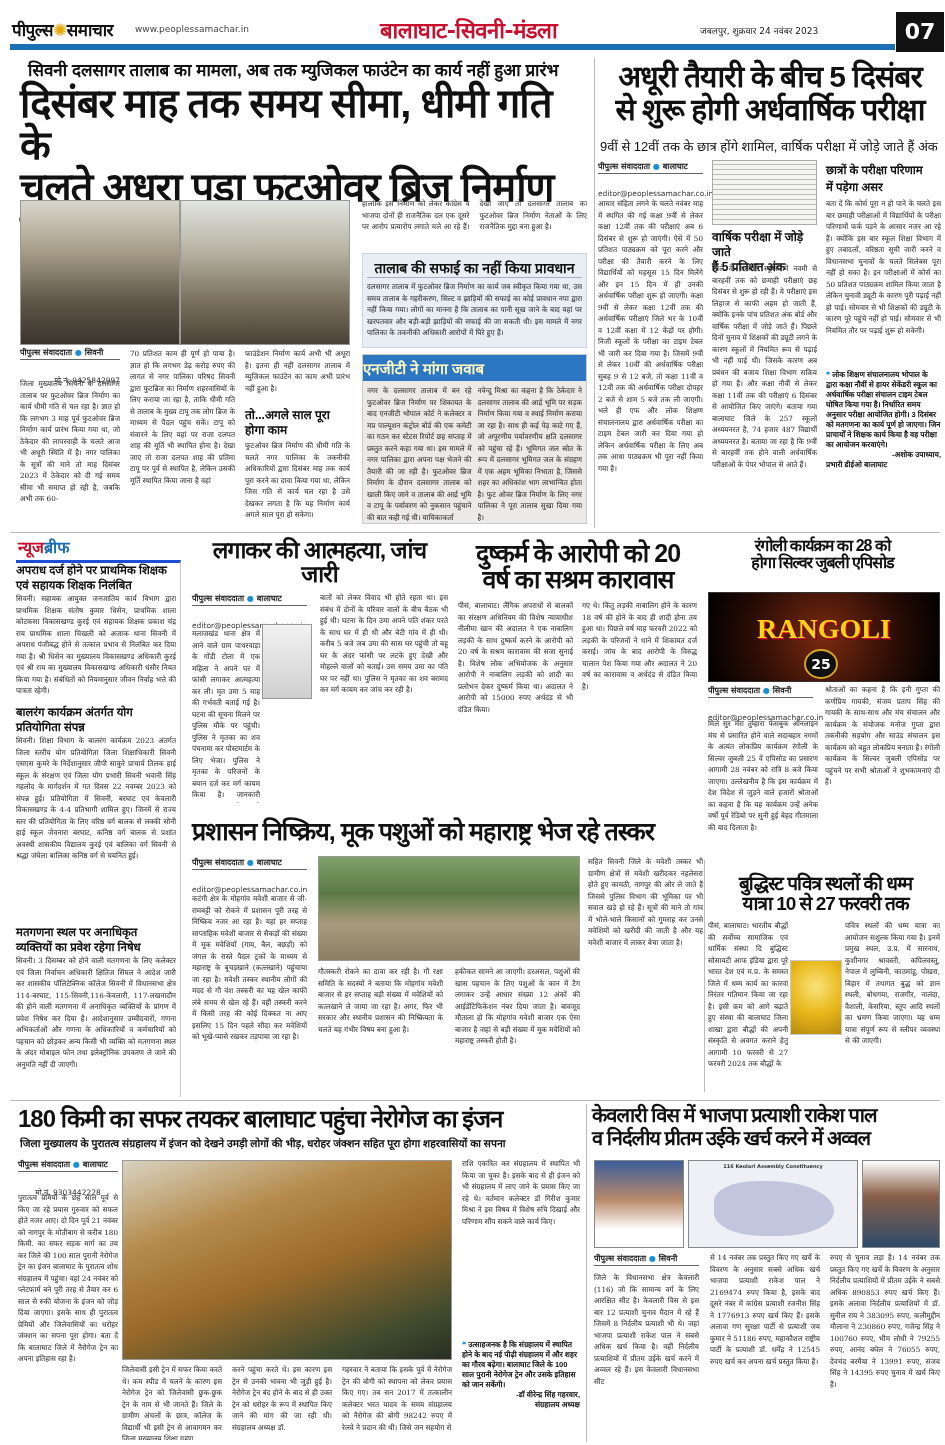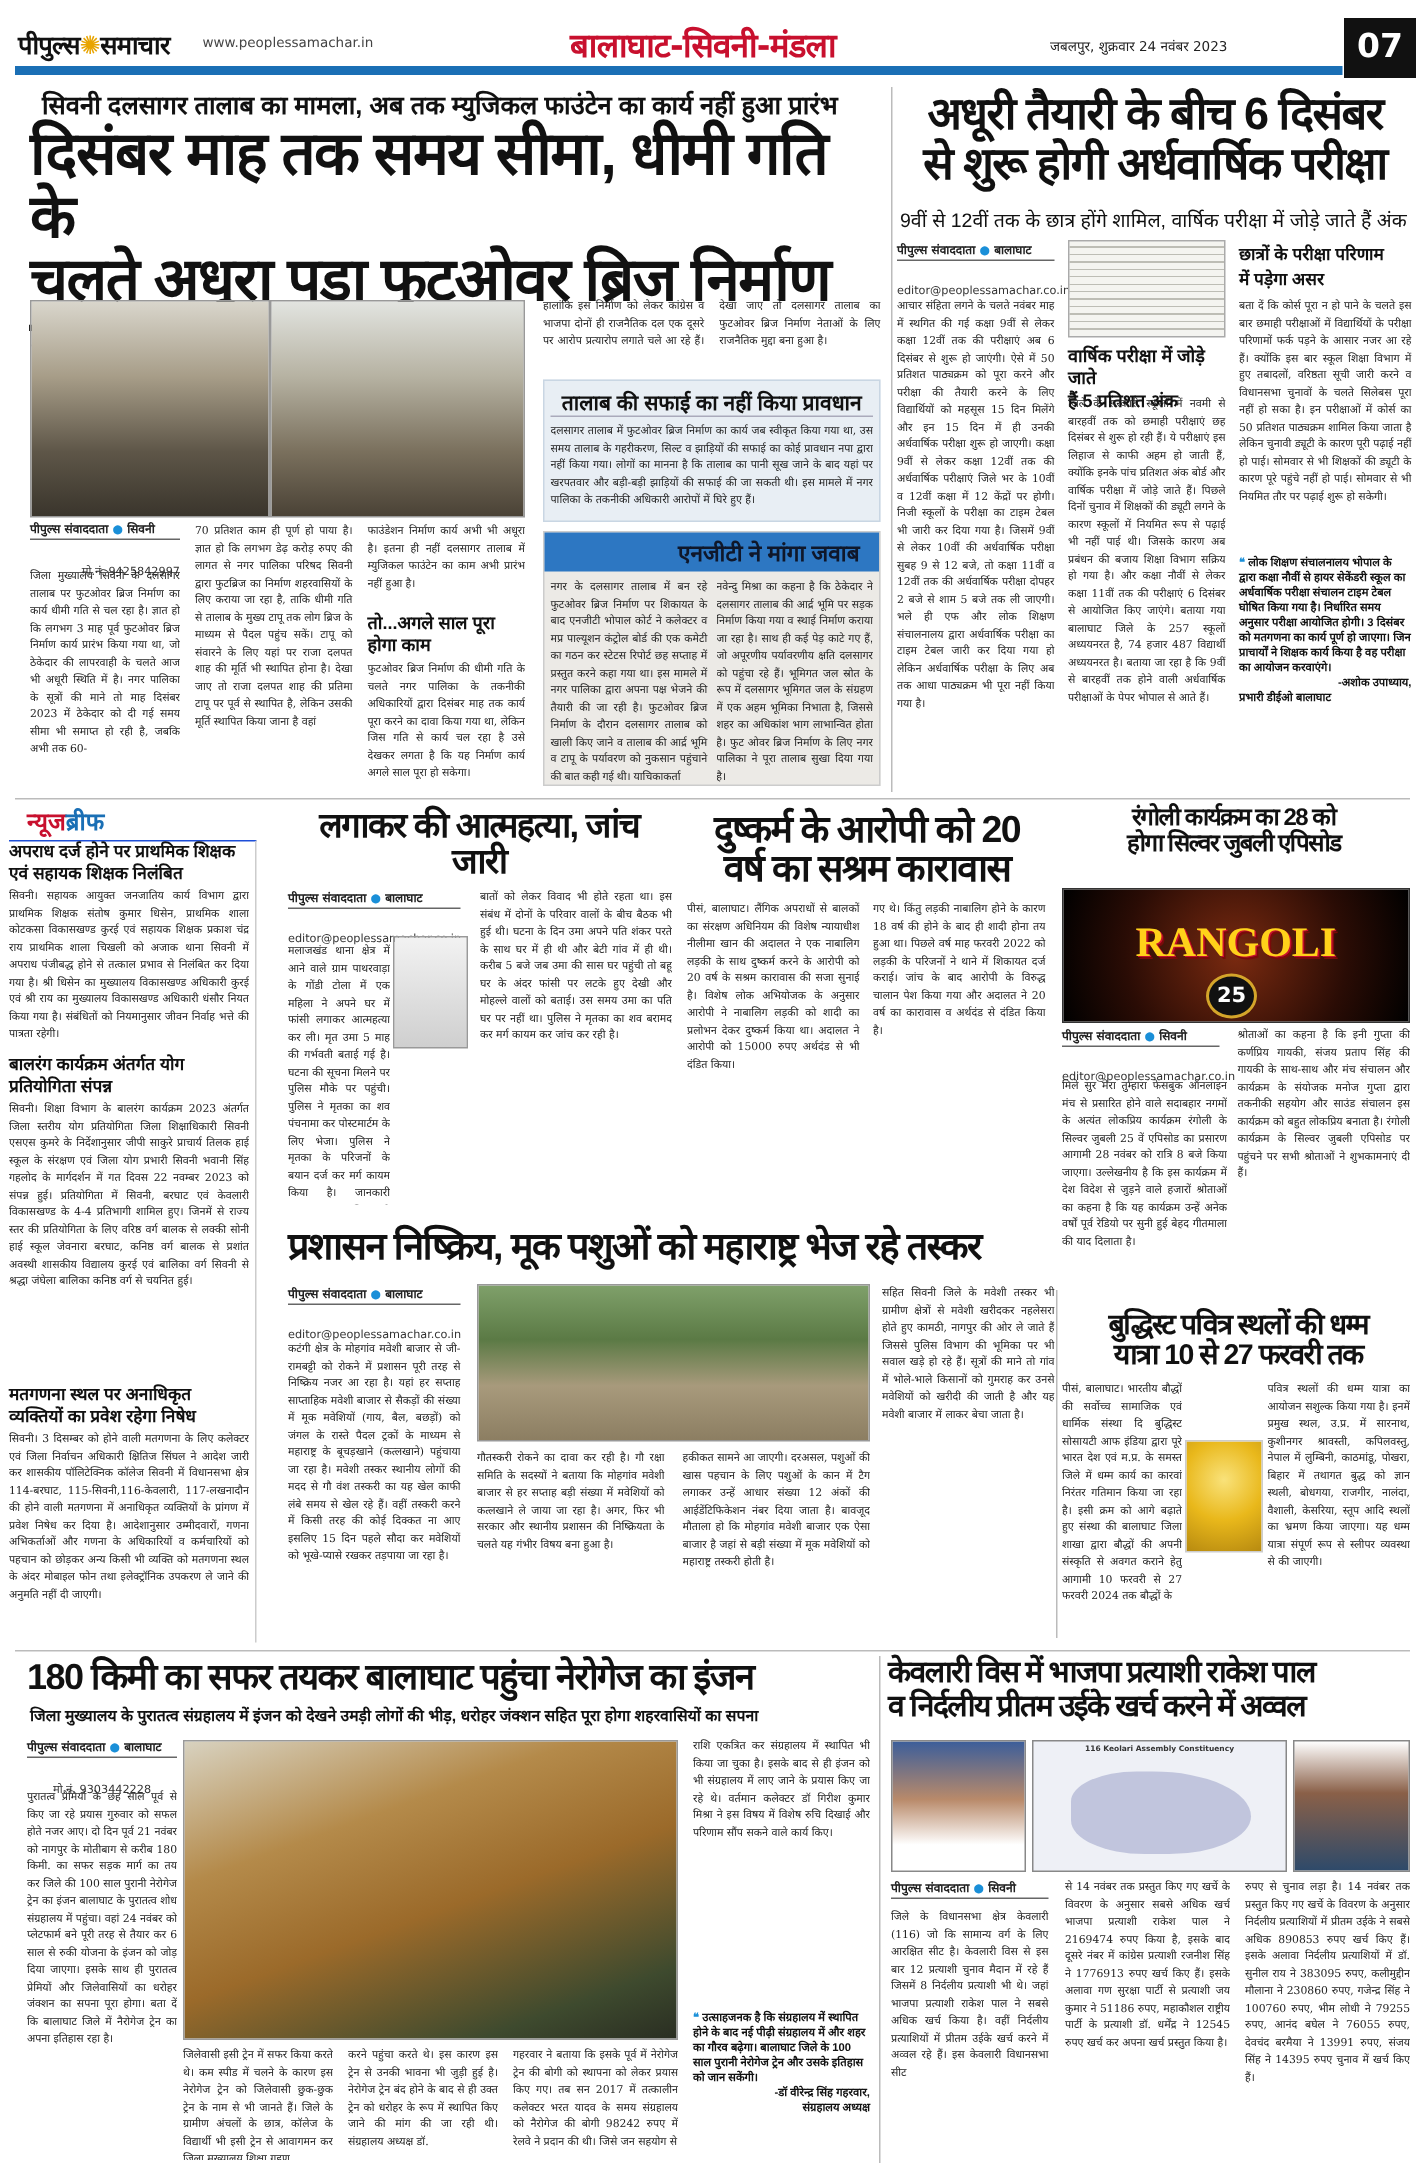--- a/index.html
+++ b/index.html
@@ -17,21 +17,21 @@
 .hl{font-family:"Liberation Sans",sans-serif;font-weight:bold;color:#111;line-height:1.05;letter-spacing:-1px}
 .txt{font-family:"DejaVu Serif",serif;font-size:7.2px;line-height:11.5px;color:#222;text-align:justify;overflow:hidden}
 .byline{font-size:8px;font-weight:bold;color:#222;border-bottom:1px solid #666;padding-bottom:2px}
 .byline .bul{color:#1a8fd8}
 .email{font-size:7.5px;color:#333;margin-top:15px}
 .photo{background:linear-gradient(160deg,#c9c3b4 0%,#8a8070 40%,#4e463a 80%,#2d2a24 100%);border:1px solid #999}
 .rule-v{background:#bbb;width:1px}
 .rule-h{background:#bbb;height:1px}
 .box{background:#e8eef4;border:1px solid #c9d6e3}
 .subh{font-family:"Liberation Sans",sans-serif;font-weight:bold;font-size:14px;color:#111}
-.bluehead{background:#2d77c2;color:#0f172a;font-family:"Liberation Sans",sans-serif;font-weight:bold;font-size:15px;text-align:right;padding:3px 13px}
+.bluehead{background:#2d77c2;color:#fef9c3;font-family:"Liberation Sans",sans-serif;font-weight:bold;font-size:15px;text-align:left;padding:3px 0}
 .graybox{background:#eceae6;border:1px solid #ccc}
 .nb-title{font-family:"Liberation Sans",sans-serif;font-weight:bold;font-size:16px}
 .nb-title .red{color:#c8102e}.nb-title .blu{color:#1a6fb5}
 .briefhead{font-family:"Liberation Sans",sans-serif;font-weight:bold;font-size:11.5px;line-height:15px;color:#111}
 .quote{font-size:7.5px;font-weight:bold;font-family:"Liberation Sans",sans-serif;line-height:10px}
 </style>
 </head>
 <body>
 
 <div class="abs mast">
@@ -70,21 +70,21 @@
   <div class="bluehead">एनजीटी ने मांगा जवाब</div>
   <div style="display:flex;gap:6px;padding:4px">
     <div class="txt" style="font-family:'Liberation Sans',sans-serif;width:105px;height:140px">नगर के दलसागर तालाब में बन रहे फुटओवर ब्रिज निर्माण पर शिकायत के बाद एनजीटी भोपाल कोर्ट ने कलेक्टर व मप्र पाल्यूशन कंट्रोल बोर्ड की एक कमेटी का गठन कर स्टेटस रिपोर्ट छह सप्ताह में प्रस्तुत करने कहा गया था। इस मामले में नगर पालिका द्वारा अपना पक्ष भेजने की तैयारी की जा रही है। फुटओवर ब्रिज निर्माण के दौरान दलसागर तालाब को खाली किए जाने व तालाब की आर्द्र भूमि व टापू के पर्यावरण को नुकसान पहुंचाने की बात कही गई थी। याचिकाकर्ता</div>
     <div class="txt" style="font-family:'Liberation Sans',sans-serif;width:105px;height:140px">नवेन्दु मिश्रा का कहना है कि ठेकेदार ने दलसागर तालाब की आर्द्र भूमि पर सड़क निर्माण किया गया व स्थाई निर्माण कराया जा रहा है। साथ ही कई पेड़ काटे गए हैं, जो अपूरणीय पर्यावरणीय क्षति दलसागर को पहुंचा रहे हैं। भूमिगत जल स्रोत के रूप में दलसागर भूमिगत जल के संग्रहण में एक अहम भूमिका निभाता है, जिससे शहर का अधिकांश भाग लाभान्वित होता है। फुट ओवर ब्रिज निर्माण के लिए नगर पालिका ने पूरा तालाब सुखा दिया गया है।</div>
   </div>
 </div>
 
 <div class="abs rule-v" style="left:594px;top:58px;height:470px"></div>
 
 <div class="abs hl" style="left:600px;top:60px;font-size:30px;width:340px;text-align:center;line-height:1.1">
-  <div>अधूरी तैयारी के बीच 6 दिसंबर</div>
+  <div>अधूरी तैयारी के बीच 5 दिसंबर</div>
   <div>से शुरू होगी अर्धवार्षिक परीक्षा</div>
 </div>
 <div class="abs kicker" style="left:600px;top:137px;font-size:13px;width:345px;font-weight:normal">9वीं से 12वीं तक के छात्र होंगे शामिल, वार्षिक परीक्षा में जोड़े जाते हैं अंक</div>
 <div class="abs" style="left:598px;top:160px;width:105px">
   <div class="byline"><span>पीपुल्स संवाददाता</span> <span class="bul">●</span> <span>बालाघाट</span></div>
   <div class="email">editor@peoplessamachar.co.in</div>
 </div>
 <div class="abs txt" style="left:598px;top:198px;width:105px;height:325px">आचार संहिता लगने के चलते नवंबर माह में स्थगित की गई कक्षा 9वीं से लेकर कक्षा 12वीं तक की परीक्षाएं अब 6 दिसंबर से शुरू हो जाएंगी। ऐसे में 50 प्रतिशत पाठ्यक्रम को पूरा करने और परीक्षा की तैयारी करने के लिए विद्यार्थियों को महसूस 15 दिन मिलेंगे और इन 15 दिन में ही उनकी अर्धवार्षिक परीक्षा शुरू हो जाएगी। कक्षा 9वीं से लेकर कक्षा 12वीं तक की अर्धवार्षिक परीक्षाएं जिले भर के 10वीं व 12वीं कक्षा में 12 केंद्रों पर होगी। निजी स्कूलों के परीक्षा का टाइम टेबल भी जारी कर दिया गया है। जिसमें 9वीं से लेकर 10वीं की अर्धवार्षिक परीक्षा सुबह 9 से 12 बजे, तो कक्षा 11वीं व 12वीं तक की अर्धवार्षिक परीक्षा दोपहर 2 बजे से शाम 5 बजे तक ली जाएगी। भले ही एफ और लोक शिक्षण संचालनालय द्वारा अर्धवार्षिक परीक्षा का टाइम टेबल जारी कर दिया गया हो लेकिन अर्धवार्षिक परीक्षा के लिए अब तक आधा पाठ्यक्रम भी पूरा नहीं किया गया है।</div>
 <div class="abs" style="left:712px;top:160px;width:105px;height:65px;background:repeating-linear-gradient(0deg,#f4f4f0 0 4px,#bdbdb5 4px 5px);border:1px solid #aaa"></div>
 <div class="abs subh" style="left:712px;top:230px;width:105px;font-size:12px;line-height:15px">
@@ -99,21 +99,21 @@
 <div class="abs txt" style="left:826px;top:198px;width:115px;height:170px">बता दें कि कोर्स पूरा न हो पाने के चलते इस बार छमाही परीक्षाओं में विद्यार्थियों के परीक्षा परिणामों फर्क पड़ने के आसार नजर आ रहे हैं। क्योंकि इस बार स्कूल शिक्षा विभाग में हुए तबादलों, वरिष्ठता सूची जारी करने व विधानसभा चुनावों के चलते सिलेबस पूरा नहीं हो सका है। इन परीक्षाओं में कोर्स का 50 प्रतिशत पाठ्यक्रम शामिल किया जाता है लेकिन चुनावी ड्यूटी के कारण पूरी पढ़ाई नहीं हो पाई। सोमवार से भी शिक्षकों की ड्यूटी के कारण पूरे पहुंचे नहीं हो पाई। सोमवार से भी नियमित तौर पर पढ़ाई शुरू हो सकेगी।</div>
 <div class="abs" style="left:826px;top:370px;width:115px">
   <div class="quote"><span class="bul" style="color:#1a8fd8">❝</span> <span>लोक शिक्षण संचालनालय भोपाल के द्वारा कक्षा नौवीं से हायर सेकेंडरी स्कूल का अर्धवार्षिक परीक्षा संचालन टाइम टेबल घोषित किया गया है। निर्धारित समय अनुसार परीक्षा आयोजित होगी। 3 दिसंबर को मतगणना का कार्य पूर्ण हो जाएगा। जिन प्राचार्यों ने शिक्षक कार्य किया है वह परीक्षा का आयोजन करवाएंगे।</span></div>
   <div class="quote" style="text-align:right">-अशोक उपाध्याय,</div>
   <div class="quote" style="text-align:left">प्रभारी डीईओ बालाघाट</div>
 </div>
 
 <div class="abs rule-h" style="left:10px;top:532px;width:930px"></div>
 
 <div class="abs nb-title" style="left:18px;top:536px"><span class="red">न्यूज</span><span class="blu">ब्रीफ</span></div>
-<div class="abs" style="left:6px;top:560px;width:165px;border-top:1px solid #1d4ed8;border-right:1px solid #ccc;padding-right:4px">
+<div class="abs" style="left:16px;top:560px;width:165px;border-top:3px solid #1d4ed8;border-right:1px solid #ccc;padding-right:4px">
   <div>
     <div class="briefhead">अपराध दर्ज होने पर प्राथमिक शिक्षक एवं सहायक शिक्षक निलंबित</div>
     <div class="txt" style="height:108px">सिवनी। सहायक आयुक्त जनजातिय कार्य विभाग द्वारा प्राथमिक शिक्षक संतोष कुमार धिसेन, प्राथमिक शाला कोटकसा विकासखण्ड कुरई एवं सहायक शिक्षक प्रकाश चंद्र राय प्राथमिक शाला चिखली को अजाक थाना सिवनी में अपराध पंजीबद्ध होने से तत्काल प्रभाव से निलंबित कर दिया गया है। श्री धिसेन का मुख्यालय विकासखण्ड अधिकारी कुरई एवं श्री राय का मुख्यालय विकासखण्ड अधिकारी धंसौर नियत किया गया है। संबंधितों को नियमानुसार जीवन निर्वाह भत्ते की पात्रता रहेगी।</div>
   </div>
   <div style="margin-top:4px">
     <div class="briefhead">बालरंग कार्यक्रम अंतर्गत योग प्रतियोगिता संपन्न</div>
     <div class="txt" style="height:186px">सिवनी। शिक्षा विभाग के बालरंग कार्यक्रम 2023 अंतर्गत जिला स्तरीय योग प्रतियोगिता जिला शिक्षाधिकारी सिवनी एसएस कुमरे के निर्देशानुसार जीपी साकुरे प्राचार्य तिलक हाई स्कूल के संरक्षण एवं जिला योग प्रभारी सिवनी भवानी सिंह गहलोद के मार्गदर्शन में गत दिवस 22 नवम्बर 2023 को संपन्न हुई। प्रतियोगिता में सिवनी, बरघाट एवं केवलारी विकासखण्ड के 4-4 प्रतिभागी शामिल हुए। जिनमें से राज्य स्तर की प्रतियोगिता के लिए वरिष्ठ वर्ग बालक से लक्की सोनी हाई स्कूल जेवनारा बरघाट, कनिष्ठ वर्ग बालक से प्रशांत अवस्थी शासकीय विद्यालय कुरई एवं बालिका वर्ग सिवनी से श्रद्धा जंघेला बालिका कनिष्ठ वर्ग से चयनित हुई।</div>
   </div>
   <div style="margin-top:4px">
     <div class="briefhead">मतगणना स्थल पर अनाधिकृत व्यक्तियों का प्रवेश रहेगा निषेध</div>

